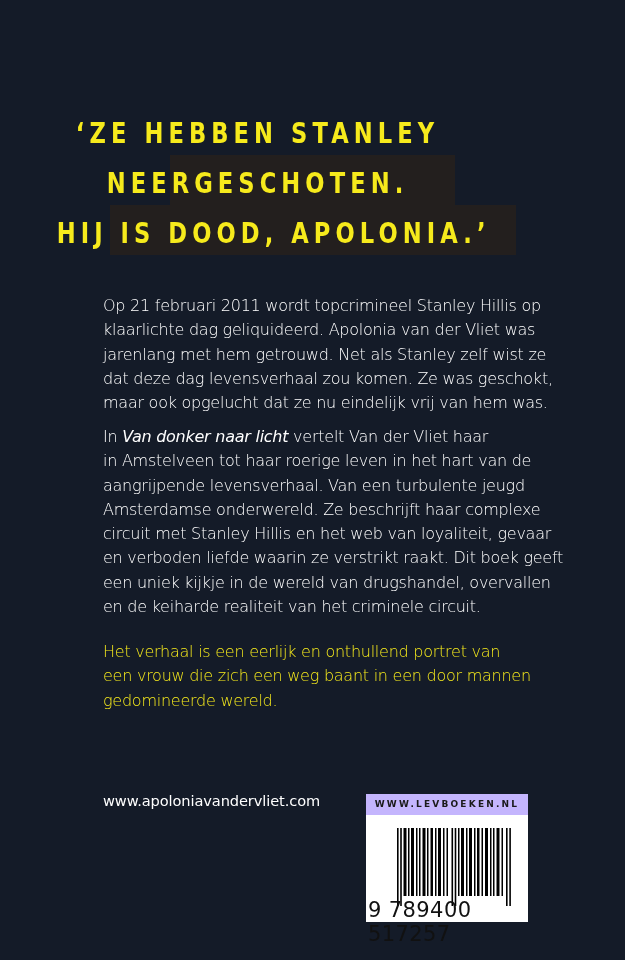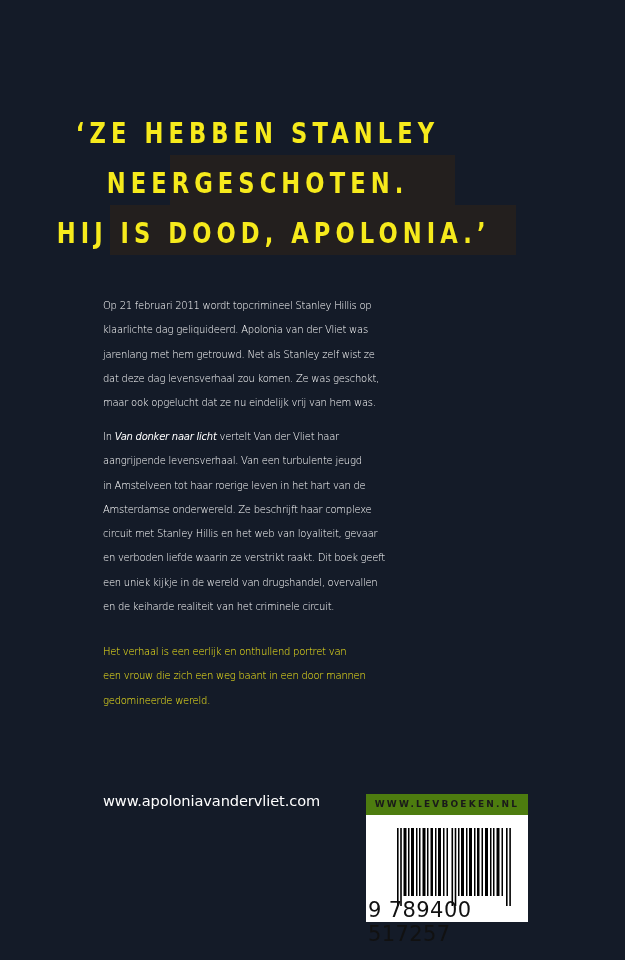--- a/index.html
+++ b/index.html
@@ -28,41 +28,41 @@
     .qline-wrap { height: 50px; position: relative; }
     .hl {
       position: absolute; background: #231f1e; height: 50px;
     }
     .hl2 { left: 170px; width: 285px; top: 155px; }
     .hl3 { left: 110px; width: 406px; top: 205px; }
     .body-text {
       position: absolute; left: 103px; width: 440px;
       color: #ffffff;
       font-family: "DejaVu Sans", sans-serif;
-      font-size: 10px;
+      font-size: 16px;
       line-height: 24.3px;
       letter-spacing: -0.25px;
       font-weight: 300;
     }
     .body-text .line { display: block; white-space: nowrap; }
     .p1 { top: 294px; }
     .p2 { top: 425px; }
     .p3 { top: 624px; color: #f6ea1c; margin-top: 16px; }
     em { font-style: italic; }
     .url {
       position: absolute; left: 103px; top: 792px;
       color: #ffffff; font-size: 14.6px; letter-spacing: -0.1px;
       font-family: "DejaVu Sans", sans-serif;
     }
     .barcode-box {
       position: absolute; left: 366px; top: 794px;
       width: 162px; height: 128px; background: #ffffff;
     }
     .barcode-band {
-      height: 21px; background: #4d7c0f; text-align: center;
+      height: 21px; background: #c4b5fd; text-align: center;
       font-size: 9px; font-weight: bold; color: #1a1a1a;
       letter-spacing: 2.2px; line-height: 21px;
       font-family: "DejaVu Sans", sans-serif;
     }
     .bars {
       position: absolute; left: 31px; top: 34px; width: 114px; height: 78px;
     }
     .isbn {
       position: absolute; left: 2px; top: 104px;
       font-size: 21px; color: #111; background: transparent;
@@ -90,22 +90,22 @@
 <div class="body-text p1">
   <span class="line">Op 21 februari 2011 wordt topcrimineel Stanley Hillis op</span>
   <span class="line">klaarlichte dag geliquideerd. Apolonia van der Vliet was</span>
   <span class="line">jarenlang met hem getrouwd. Net als Stanley zelf wist ze</span>
   <span class="line">dat deze dag levensverhaal zou komen. Ze was geschokt,</span>
   <span class="line">maar ook opgelucht dat ze nu eindelijk vrij van hem was.</span>
 </div>
 
 <div class="body-text p2">
   <span class="line"><span>In </span><em>Van donker naar licht</em><span> vertelt Van der Vliet haar</span></span>
+  <span class="line">in Amstelveen tot haar roerige leven in het hart van de</span>
   <span class="line">aangrijpende levensverhaal. Van een turbulente jeugd</span>
-  <span class="line">in Amstelveen tot haar roerige leven in het hart van de</span>
   <span class="line">Amsterdamse onderwereld. Ze beschrijft haar complexe</span>
   <span class="line">circuit met Stanley Hillis en het web van loyaliteit, gevaar</span>
   <span class="line">en verboden liefde waarin ze verstrikt raakt. Dit boek geeft</span>
   <span class="line">een uniek kijkje in de wereld van drugshandel, overvallen</span>
   <span class="line">en de keiharde realiteit van het criminele circuit.</span>
 </div>
 
 <div class="body-text p3">
   <span class="line">Het verhaal is een eerlijk en onthullend portret van</span>
   <span class="line">een vrouw die zich een weg baant in een door mannen</span>

